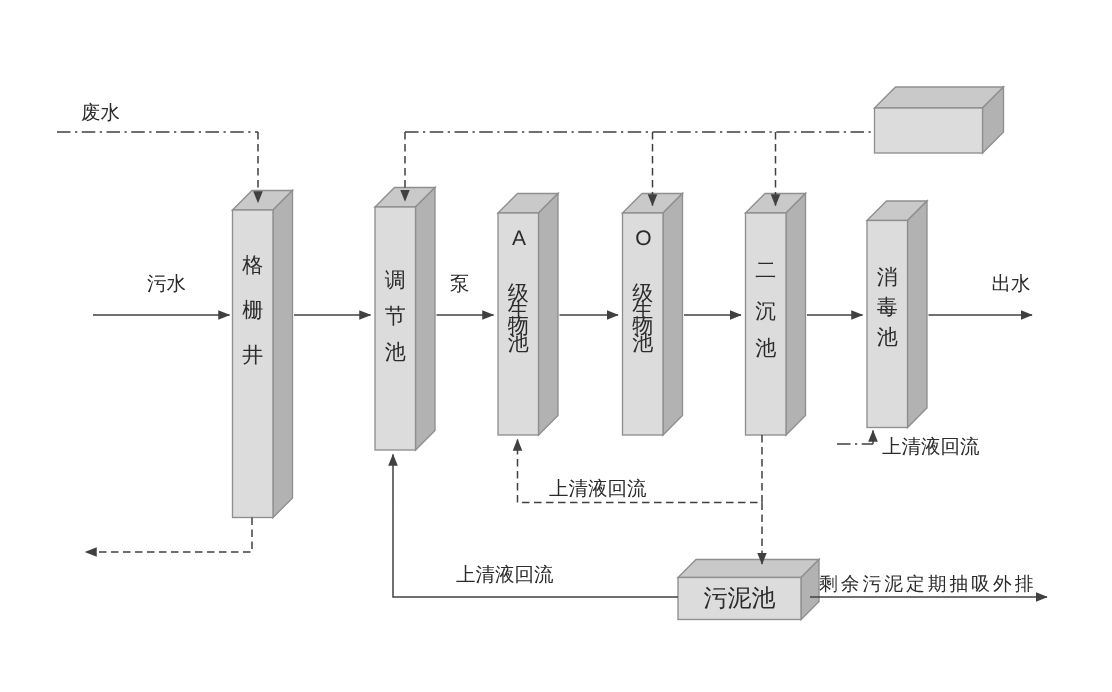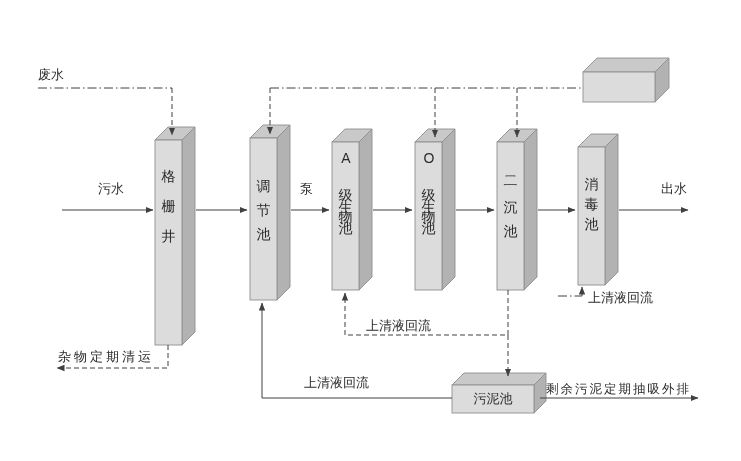--- a/index.html
+++ b/index.html
@@ -110,25 +110,24 @@
     <polyline class="cline dash" points="582,296 582,287" marker-end="url(#arr)"></polyline>
   </svg>
 
   <div class="tank-label" style="left:161px; top:158px; letter-spacing:30px;">格栅井</div>
   <div class="tank-label" style="left:256px; top:168px; letter-spacing:24px;">调节池</div>
   <div class="tank-label" style="left:338px; top:150px; letter-spacing:11px;">A级生物池</div>
   <div class="tank-label" style="left:421px; top:150px; letter-spacing:11px;">O级生物池</div>
   <div class="tank-label" style="left:503px; top:165px; letter-spacing:24px;">二沉池</div>
   <div class="tank-label" style="left:584px; top:166px; letter-spacing:20px;">消毒池</div>
 
-  <div class="hbox-label" style="left:452px; top:385px; width:82px; height:28px; font-size:13px;">污泥池</div>
+  <div class="hbox-label" style="left:452px; top:385px; width:82px; height:28px; font-size:16px;">污泥池</div>
 
-  <div class="lbl" style="left:38px; top:66px;">废水</div>
+  <div class="lbl" style="left:54px; top:66px;">废水</div>
   <div class="lbl" style="left:98px; top:180px;">污水</div>
   <div class="lbl" style="left:300px; top:180px;">泵</div>
   <div class="lbl" style="left:661px; top:180px;">出水</div>
-  <div class="lbl" style="left:58px; top:348px; letter-spacing:3px;">杂物定期清运</div>
   <div class="lbl" style="left:366px; top:317px;">上清液回流</div>
   <div class="lbl" style="left:304px; top:374px;font-family:Liberation Mono, monospace;">上清液回流</div>
   <div class="lbl" style="left:588px; top:289px;">上清液回流</div>
   <div class="lbl" style="left:546px; top:381px; letter-spacing:2px; font-size:12.5px;">剩余污泥定期抽吸外排</div>
 
 </div>
 
 </body></html>

